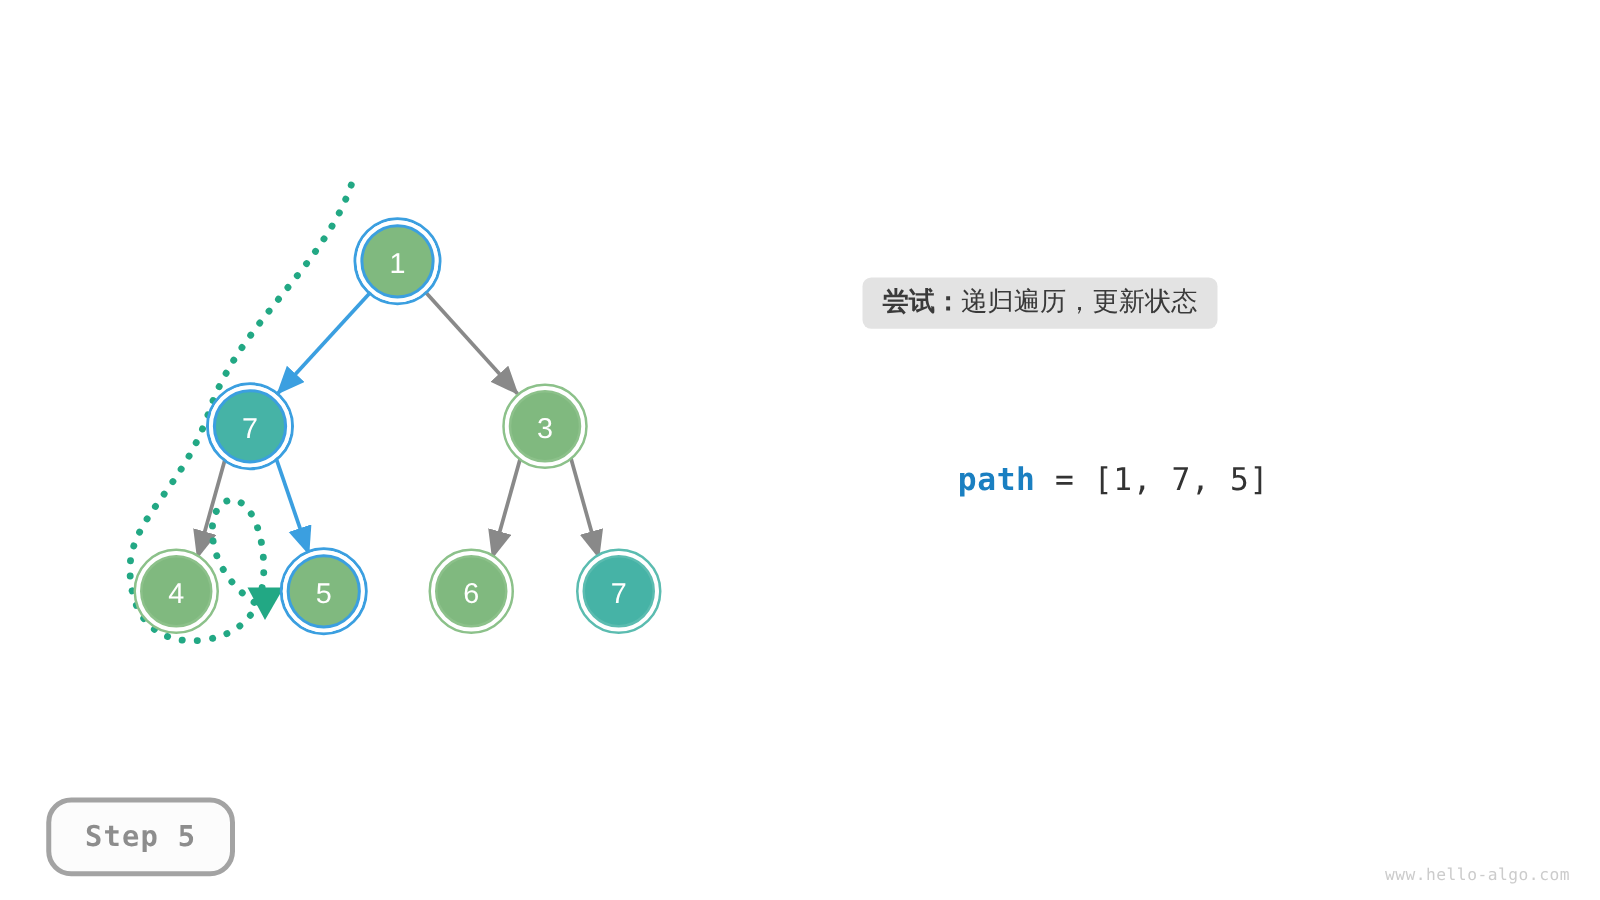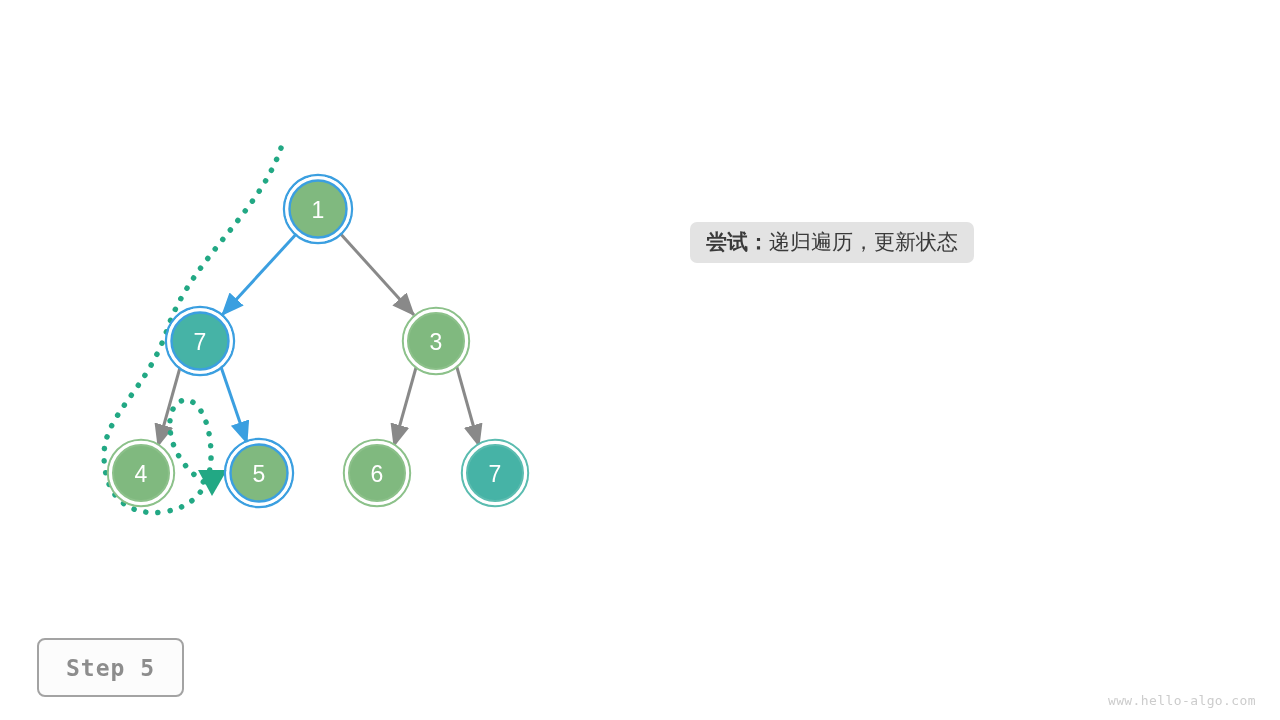--- a/index.html
+++ b/index.html
@@ -70,22 +70,22 @@
   #path-code { position: absolute; left: 0; top: 118px; }
   #res-code  { position: absolute; left: 0; top: 238px; }
 
   
   #step-badge {
     position: absolute;
     left: 37px;
     top: 638px;
     width: 143px;
     height: 55px;
-    border: 2px solid #a3a3a3;
-    border-radius: 8px;
+    border: 4px solid #a3a3a3;
+    border-radius: 20px;
     background: #fcfcfc;
     display: flex;
     align-items: center;
     justify-content: center;
   }
   #step-badge .step-text {
     font-family: "DejaVu Sans Mono", "Liberation Mono", monospace;
     font-size: 23px;
     font-weight: bold;
     color: #8d8d8d;
@@ -201,20 +201,23 @@
 
 <div id="annotation-panel">
 
   <div class="phase-row">
     <div class="phase-line active">
       <span class="phase-label">尝试：</span><span class="phase-text">递归遍历，更新状态</span>
     </div>
   </div>
 
 
+  <div class="code-line" id="path-code">
+    <span class="var-path">path</span><span> = </span><span>[1, 7, 5]</span>
+  </div>
 
 </div>
 
 <div id="step-badge">
   <span class="step-text">Step 5</span>
 </div>
 
 <div id="watermark">www.hello-algo.com</div>
 
 </body></html>

